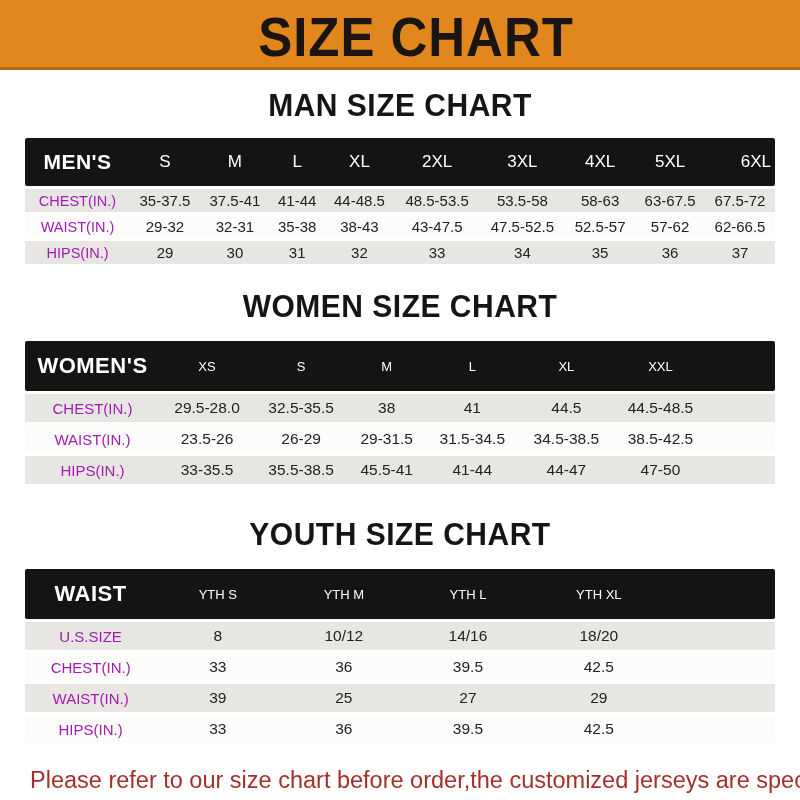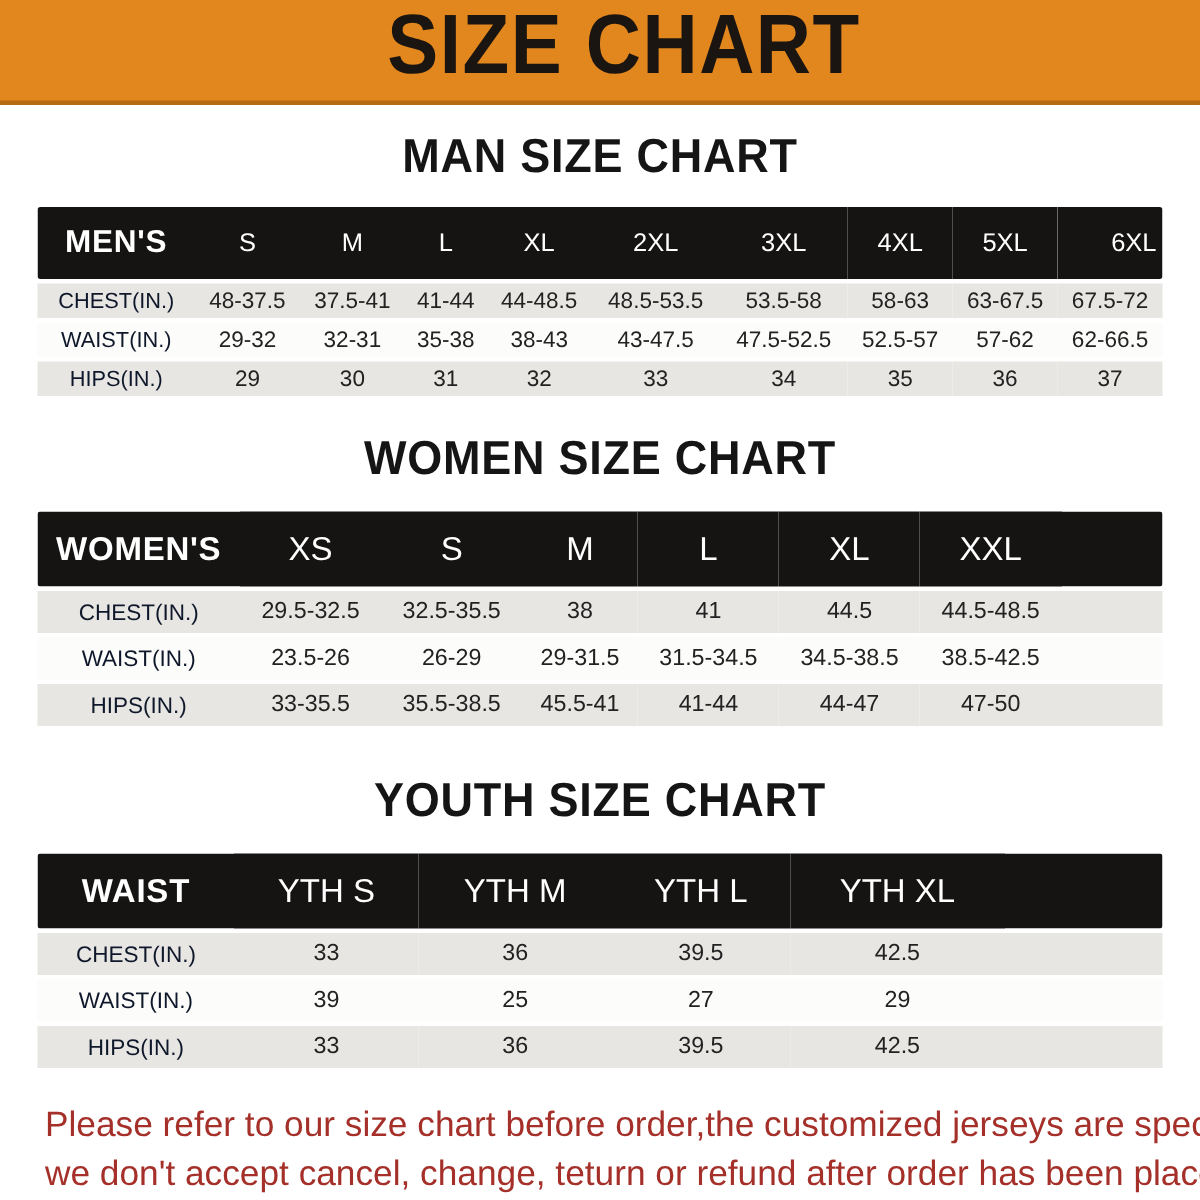--- a/index.html
+++ b/index.html
@@ -18,21 +18,21 @@
   body{
     width:800px;height:800px;overflow:hidden;background:#FFFFFF;
     font-family:"Liberation Sans", sans-serif;
   }
   .page{width:800px;height:800px;background:#FFFFFF;}
 
   
   .banner{
     height:70px;background:var(--banner-bg);
     border-bottom:3px solid var(--banner-edge);
-    display:flex;align-items:flex-start;justify-content:center;padding-left:32px;
+    display:flex;align-items:flex-end;justify-content:center;padding-left:32px;
   }
   .banner h1{
     margin:0;font-size:52px;font-weight:bold;color:#1A1511;
     letter-spacing:1px;transform:scale(0.98,1.08);white-space:nowrap;
   }
 
   
   .section-title{
     margin:0;text-align:center;font-size:30px;font-weight:bold;color:var(--ink);
     letter-spacing:0.5px;transform:scaleY(1.06);white-space:nowrap;
@@ -52,30 +52,30 @@
   }
   table.size-table thead th:first-child{
     font-weight:bold;letter-spacing:0.5px;border-radius:2px 0 0 2px;
   }
   table.size-table thead th:last-child{border-radius:0 2px 2px 0;text-align:right;}
   table.size-table tbody tr:nth-child(odd){background:var(--stripe-bg);}
   table.size-table tbody tr:nth-child(even){background:var(--row-bg);}
   table.size-table td{
     text-align:center;color:var(--cell-ink);white-space:nowrap;padding:0 3px;
   }
-  table.size-table td:first-child{color:#0f172a;}
+  table.size-table td:first-child{color:#a21caf;}
 
   
   #men-table thead th{height:32px;font-size:17px;}
   #men-table thead th:first-child{font-size:21px;width:14%;}
   #men-table td{height:23px;font-size:15px;}
   #men-table td:first-child{font-size:14.5px;}
 
   
-  #women-table thead th,#youth-table thead th{height:47px;font-size:22px;}
+  #women-table thead th,#youth-table thead th{height:47px;font-size:13px;}
   #women-table thead th:first-child,#youth-table thead th:first-child{font-size:22px;}
   #women-table td,#youth-table td{height:28px;font-size:15.5px;}
   #women-table td:first-child,#youth-table td:first-child{font-size:15px;}
   #women-table thead th:first-child{width:18%;}
   #youth-table thead th:first-child{width:17.5%;}
 
   
   .footer-note{
     margin:18px 0 0 30px;color:var(--footer-red);
   }
@@ -106,21 +106,21 @@
             <th>2XL</th>
             <th>3XL</th>
             <th>4XL</th>
             <th>5XL</th>
             <th>6XL</th>
           </tr>
         </thead>
         <tbody>
           <tr>
             <td>CHEST(IN.)</td>
-            <td>48-37.5</td>
+            <td>35-37.5</td>
             <td>37.5-41</td>
             <td>41-44</td>
             <td>44-48.5</td>
             <td>48.5-53.5</td>
             <td>53.5-58</td>
             <td>58-63</td>
             <td>63-67.5</td>
             <td>67.5-72</td>
           </tr>
           <tr>
@@ -162,21 +162,21 @@
             <th>M</th>
             <th>L</th>
             <th>XL</th>
             <th>XXL</th>
             <th style="width: 9%;"></th>
           </tr>
         </thead>
         <tbody>
           <tr>
             <td>CHEST(IN.)</td>
-            <td>29.5-32.5</td>
+            <td>29.5-28.0</td>
             <td>32.5-35.5</td>
             <td>38</td>
             <td>41</td>
             <td>44.5</td>
             <td>44.5-48.5</td>
             <td></td>
           </tr>
           <tr>
             <td>WAIST(IN.)</td>
             <td>23.5-26</td>
@@ -209,20 +209,28 @@
             <th>WAIST</th>
             <th>YTH S</th>
             <th>YTH M</th>
             <th>YTH L</th>
             <th>YTH XL</th>
             <th style="width: 14%;"></th>
           </tr>
         </thead>
         <tbody>
           <tr>
+            <td>U.S.SIZE</td>
+            <td>8</td>
+            <td>10/12</td>
+            <td>14/16</td>
+            <td>18/20</td>
+            <td></td>
+          </tr>
+          <tr>
             <td>CHEST(IN.)</td>
             <td>33</td>
             <td>36</td>
             <td>39.5</td>
             <td>42.5</td>
             <td></td>
           </tr>
           <tr>
             <td>WAIST(IN.)</td>
             <td>39</td>

